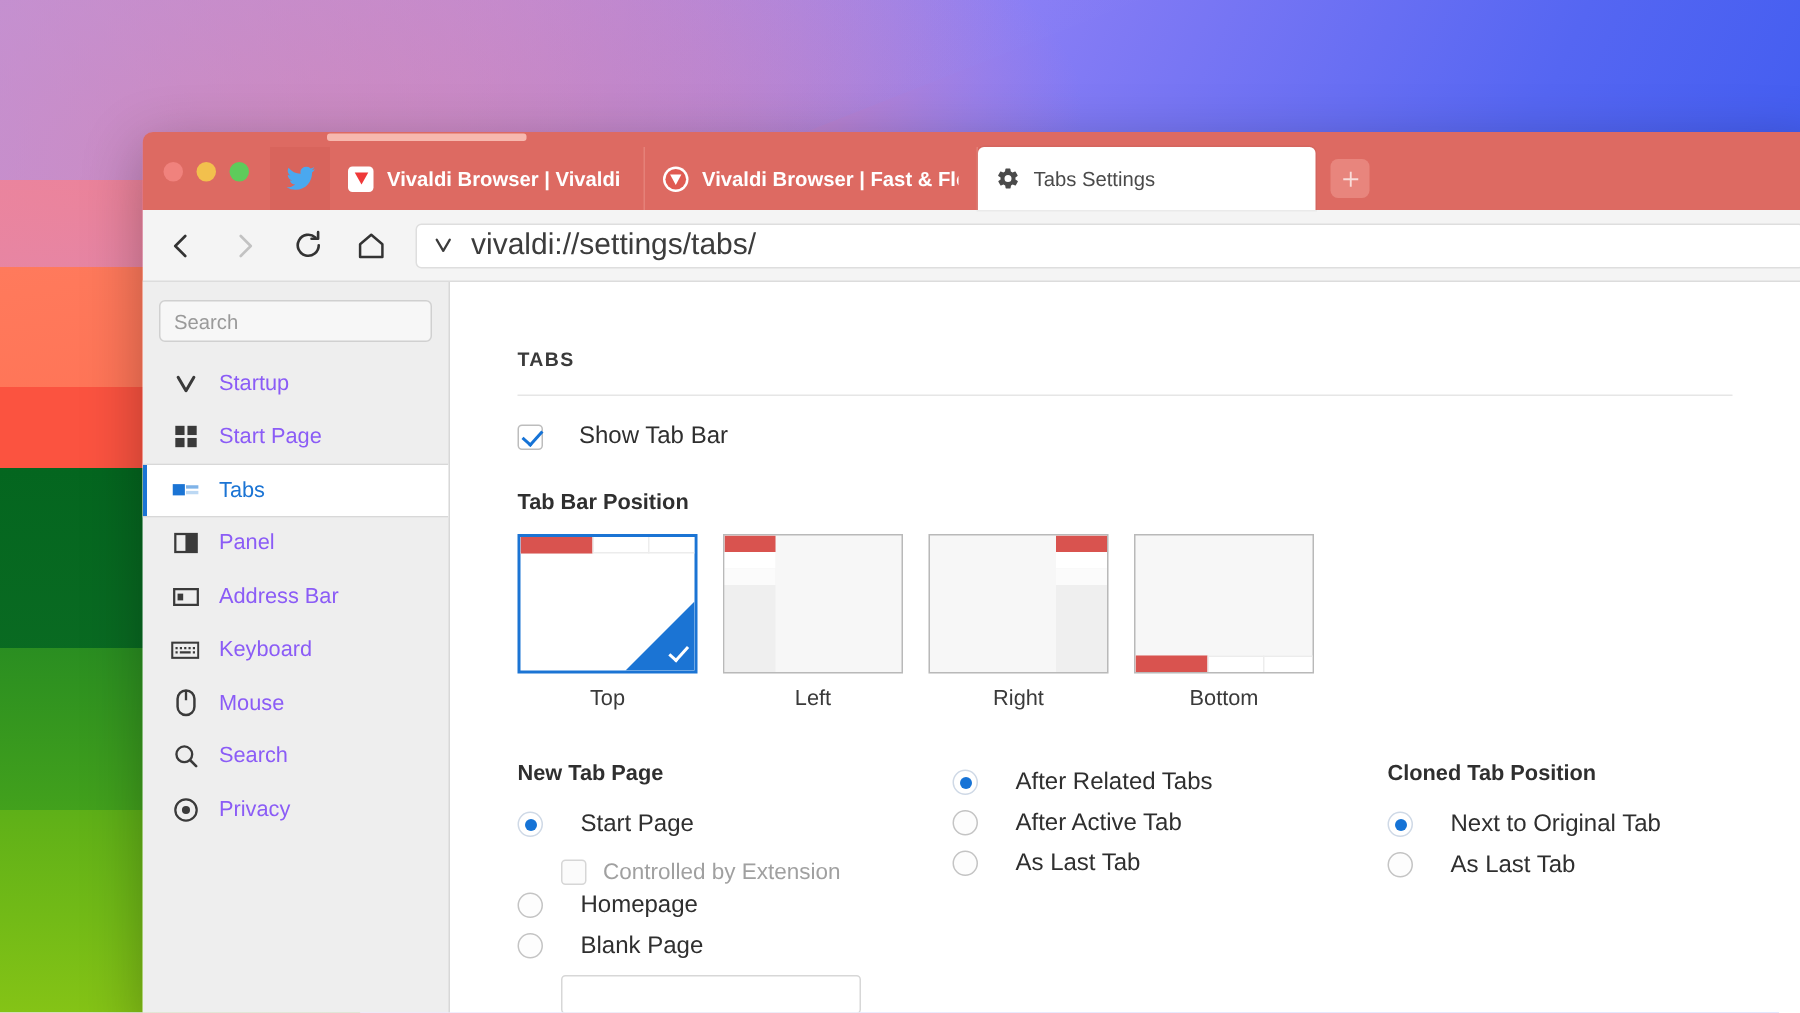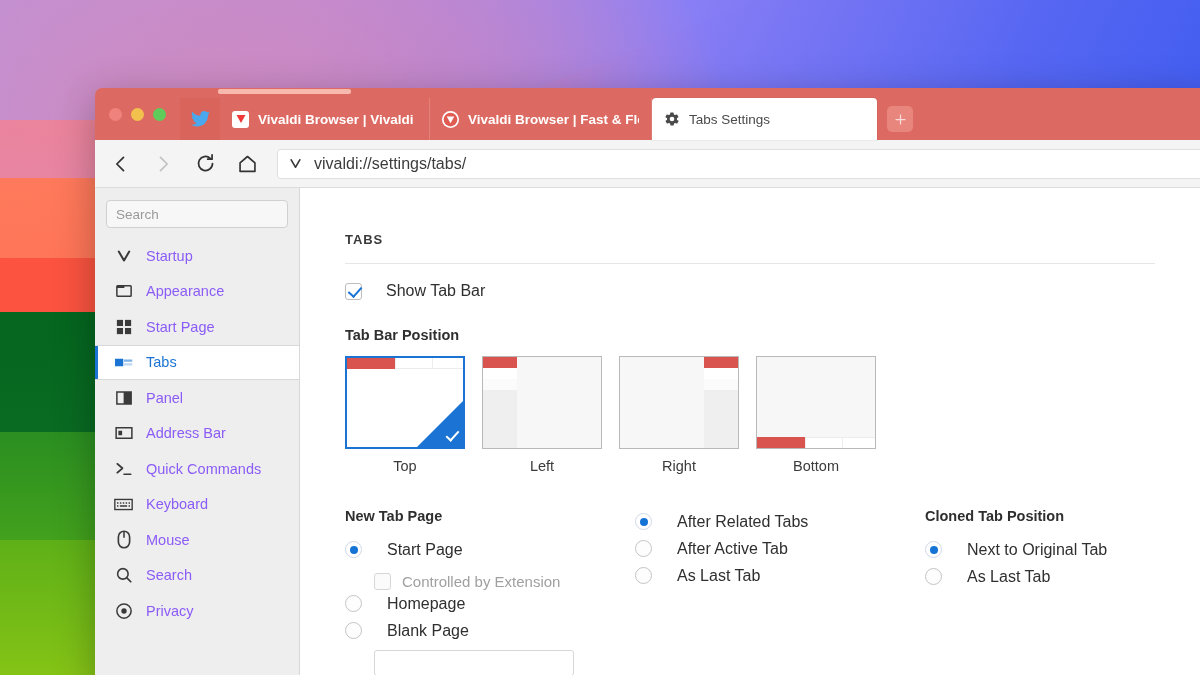--- a/index.html
+++ b/index.html
@@ -191,21 +191,21 @@
     background: #ffffff;
     border: 1px solid #dedede;
     border-radius: 4px;
     display: flex;
     align-items: center;
     gap: 11px;
     padding: 0 10px;
     margin-left: 8px;
   }
   #url-text {
-    font-size: 16px;
+    font-size: 20px;
     color: #3c3c3c;
   }
 
   
   #window-body {
     display: flex;
     height: 500px;
     background: #ffffff;
   }
 
@@ -577,29 +577,20 @@
 
         <div class="nav-item">
           <span class="nav-icon">
             <svg width="18" height="18" viewBox="0 0 24 24">
                 <path fill="none" stroke="#3a3a3a" stroke-width="2.7" stroke-linecap="round" stroke-linejoin="round" d="M5 6l7 12 7-12"></path>
               </svg>
           </span>
           <span>Startup</span>
         </div>
 
-        <div class="nav-item">
-          <span class="nav-icon">
-            <svg width="18" height="18" viewBox="0 0 24 24">
-              <rect x="2.5" y="5" width="19" height="14" rx="1" fill="none" stroke="#3a3a3a" stroke-width="2"></rect>
-              <path fill="#3a3a3a" d="M2.5 5h10v3h-10z"></path>
-            </svg>
-          </span>
-          <span>Appearance</span>
-        </div>
 
 
         <div class="nav-item">
           <span class="nav-icon">
             <svg width="18" height="18" viewBox="0 0 24 24">
               <rect x="2.5" y="2.5" width="8.2" height="8.2" fill="#3a3a3a"></rect>
               <rect x="13.3" y="2.5" width="8.2" height="8.2" fill="#3a3a3a"></rect>
               <rect x="2.5" y="13.3" width="8.2" height="8.2" fill="#3a3a3a"></rect>
               <rect x="13.3" y="13.3" width="8.2" height="8.2" fill="#3a3a3a"></rect>
             </svg>
@@ -632,29 +623,20 @@
           <span class="nav-icon">
             <svg width="18" height="14" viewBox="0 0 24 18">
               <rect x="1.5" y="2" width="21" height="14" fill="none" stroke="#3a3a3a" stroke-width="2"></rect>
               <rect x="4.5" y="6" width="5" height="6" fill="#3a3a3a"></rect>
             </svg>
           </span>
           <span>Address Bar</span>
         </div>
 
 
-        <div class="nav-item">
-          <span class="nav-icon">
-            <svg width="18" height="18" viewBox="0 0 24 24">
-              <path fill="none" stroke="#3a3a3a" stroke-width="2.2" stroke-linecap="round" stroke-linejoin="round" d="M3 5l7 6-7 6"></path>
-              <path fill="none" stroke="#3a3a3a" stroke-width="2.2" stroke-linecap="round" d="M12 19h9"></path>
-            </svg>
-          </span>
-          <span>Quick Commands</span>
-        </div>
 
         <div class="nav-item">
           <span class="nav-icon">
             <svg width="19" height="13" viewBox="0 0 26 18">
               <rect x="1" y="2" width="24" height="14" fill="none" stroke="#3a3a3a" stroke-width="1.9"></rect>
               <path fill="#3a3a3a" d="M4 6h2v2H4zm4 0h2v2H8zm4 0h2v2h-2zm4 0h2v2h-2zm4 0h2v2h-2zM4 10h2v2H4zm4 0h10v2H8zm12 0h2v2h-2z"></path>
             </svg>
           </span>
           <span>Keyboard</span>
         </div>

